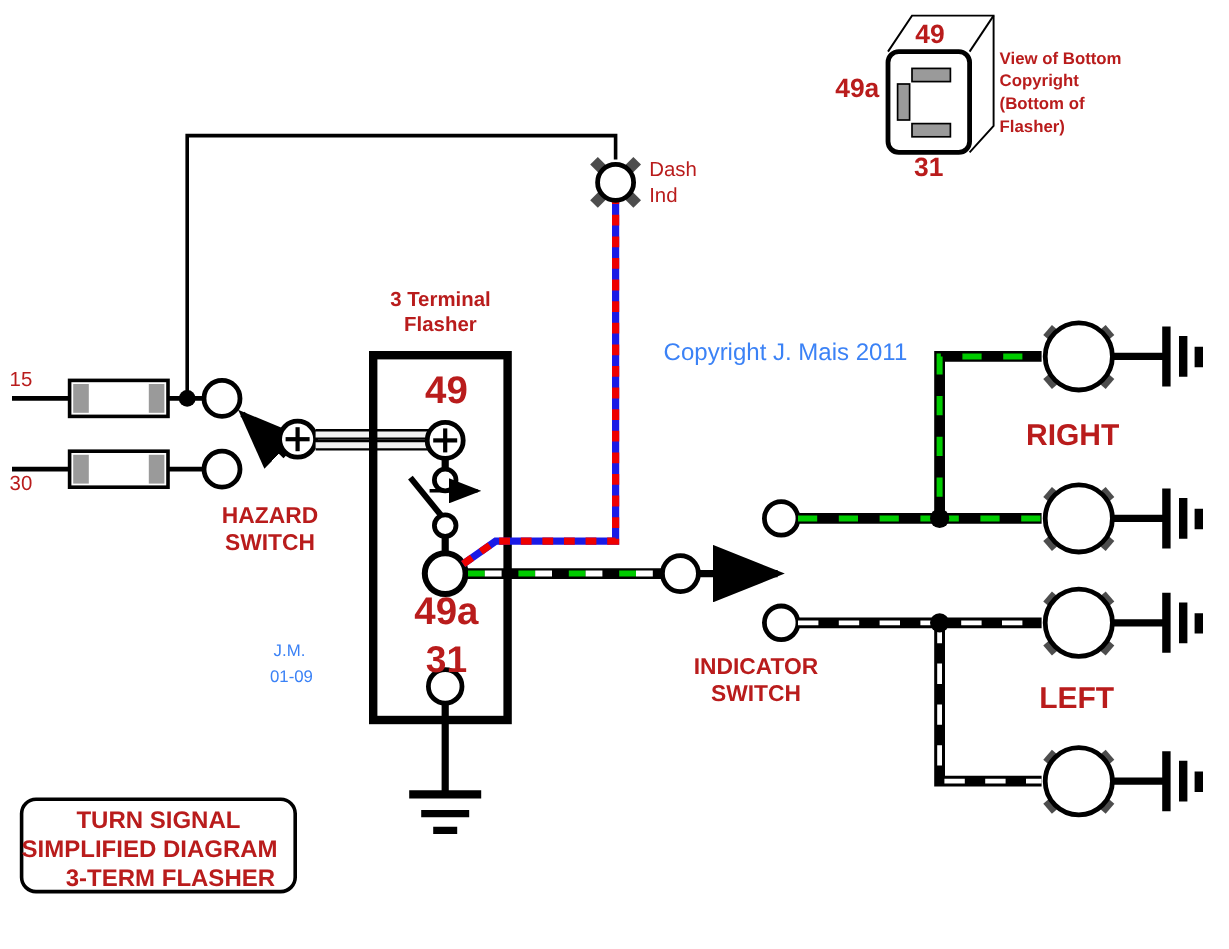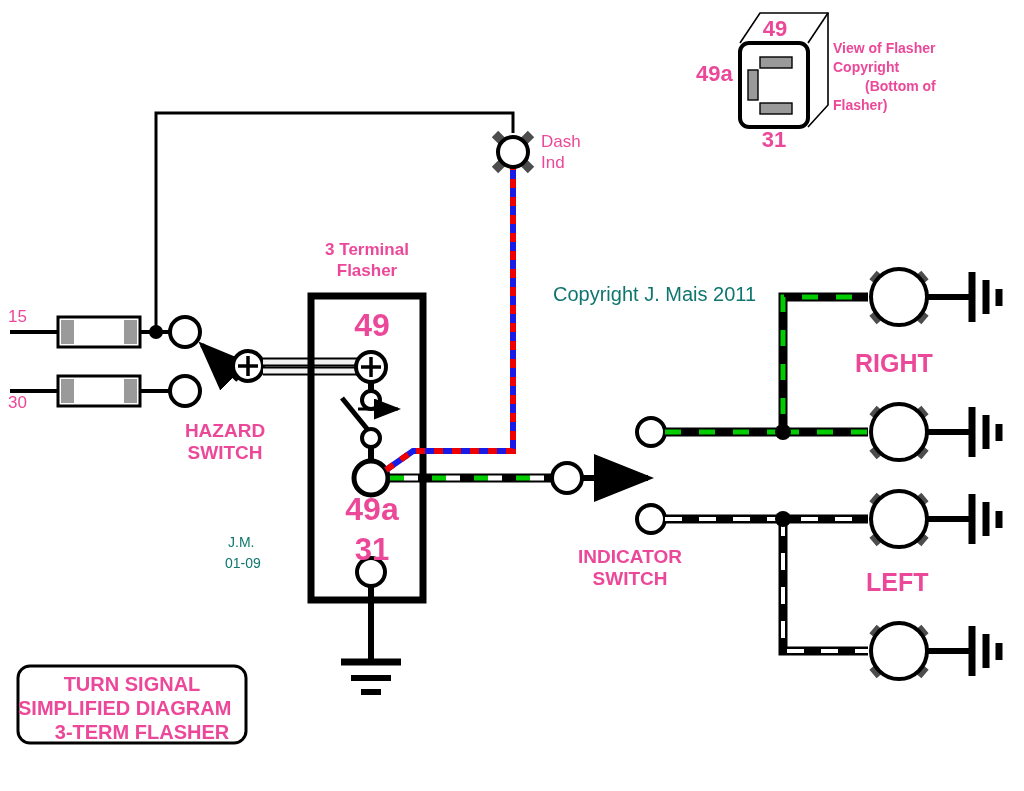--- a/index.html
+++ b/index.html
@@ -1,22 +1,22 @@
 <!DOCTYPE html>
 <html><head>
 <meta charset="utf-8">
 <style>
   html,body{margin:0;padding:0;background:#fff;}
   body{width:1024px;height:791px;position:relative;overflow:hidden;
        font-family:"Liberation Sans",sans-serif;}
   #stage{position:absolute;left:0;top:0;width:1024px;height:791px;}
   svg{position:absolute;left:0;top:0;}
-  .lbl{position:absolute;font-weight:bold;color:#ec4899;line-height:1.12;white-space:pre;}
+  .lbl{position:absolute;font-weight:bold;color:#b91c1c;line-height:1.12;white-space:pre;}
   .lbl.norm{font-weight:normal;}
-  .gray{color:#0f766e;font-weight:normal;}
+  .gray{color:#3b82f6;font-weight:normal;}
   .ctr{text-align:center;}
 </style>
 </head>
 <body>
 
 <div id="stage">
 
 <svg width="1024" height="791" viewBox="0 0 1024 791">
   <defs>
     <marker id="arrowBig" markerWidth="10" markerHeight="8" refX="9" refY="4" orient="auto">
@@ -214,22 +214,22 @@
 
 <div class="lbl gray" style="left:553px;top:283px;font-size:20px;">Copyright J. Mais 2011</div>
 
 <div class="lbl gray" style="left:228px;top:535px;font-size:14px;">J.M.</div>
 <div class="lbl gray" style="left:225px;top:556px;font-size:14px;">01-09</div>
 
 <div class="lbl ctr" style="left:755px;top:17px;width:40px;font-size:22px;">49</div>
 <div class="lbl" style="left:696px;top:62px;font-size:22px;">49a</div>
 <div class="lbl ctr" style="left:754px;top:128px;width:40px;font-size:22px;">31</div>
 
-<div class="lbl" style="left:833px;top:41px;font-size:14px;">View of Flasher</div>
+<div class="lbl" style="left:833px;top:41px;font-size:14px;">View of Bottom</div>
 <div class="lbl" style="left:833px;top:60px;font-size:14px;">Copyright</div>
-<div class="lbl" style="left:833px;top:79px;font-size:14px;margin-left:32px;">(Bottom of</div>
+<div class="lbl" style="left:833px;top:79px;font-size:14px;">(Bottom of</div>
 <div class="lbl" style="left:833px;top:98px;font-size:14px;">Flasher)</div>
 
 <div class="lbl ctr" style="left:18px;top:673px;width:228px;font-size:20px;">TURN SIGNAL</div>
 <div class="lbl ctr" style="left:18px;top:697px;width:194px;font-size:20px;">SIMPLIFIED DIAGRAM</div>
 <div class="lbl ctr" style="left:18px;top:721px;width:248px;font-size:20px;">3-TERM FLASHER</div>
 
 </div>
 
 </body></html>

